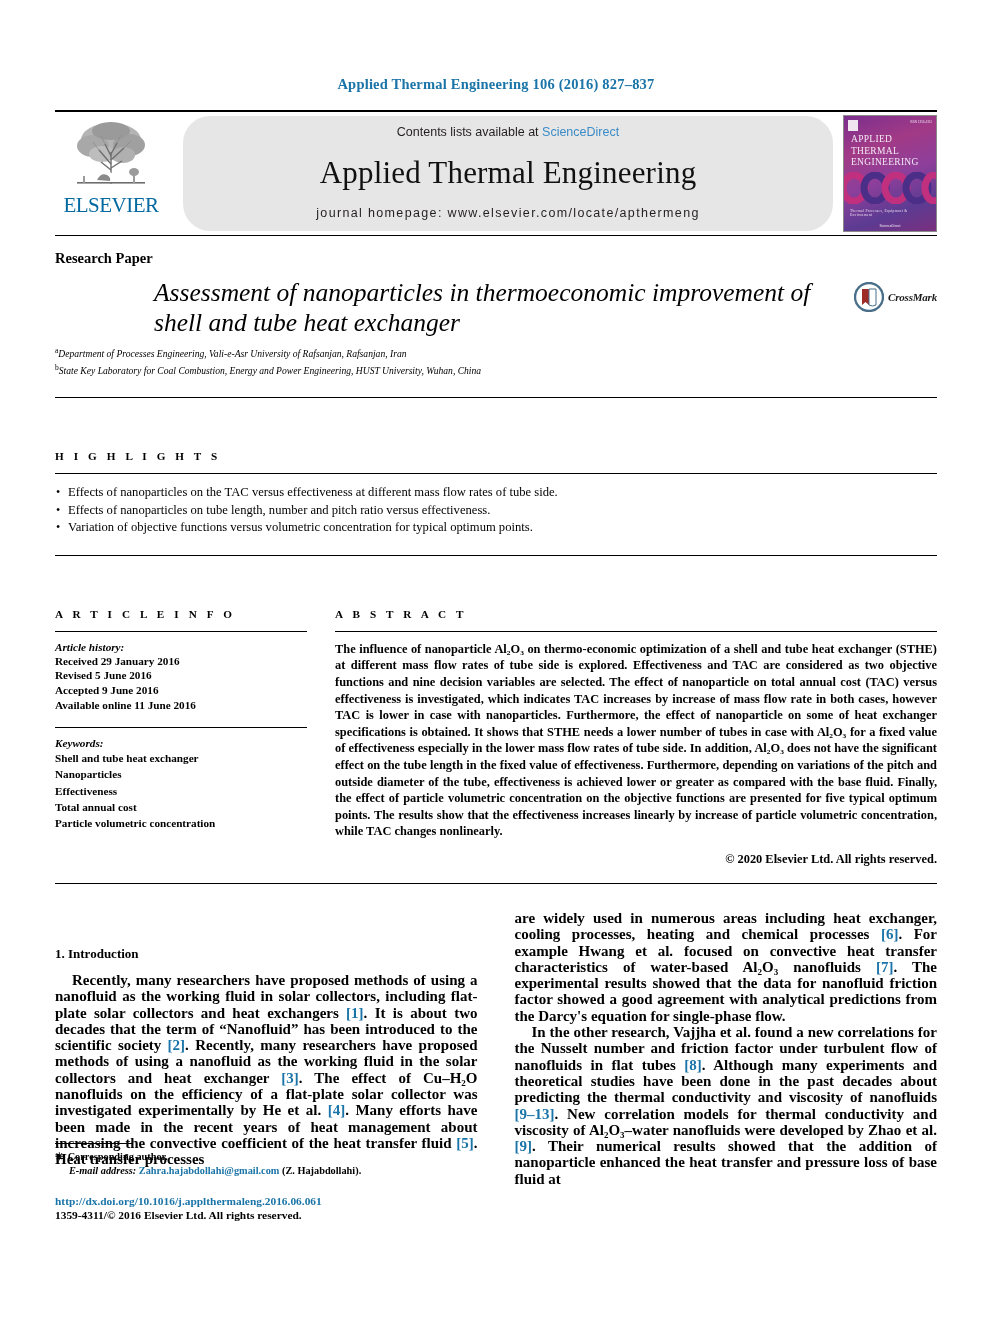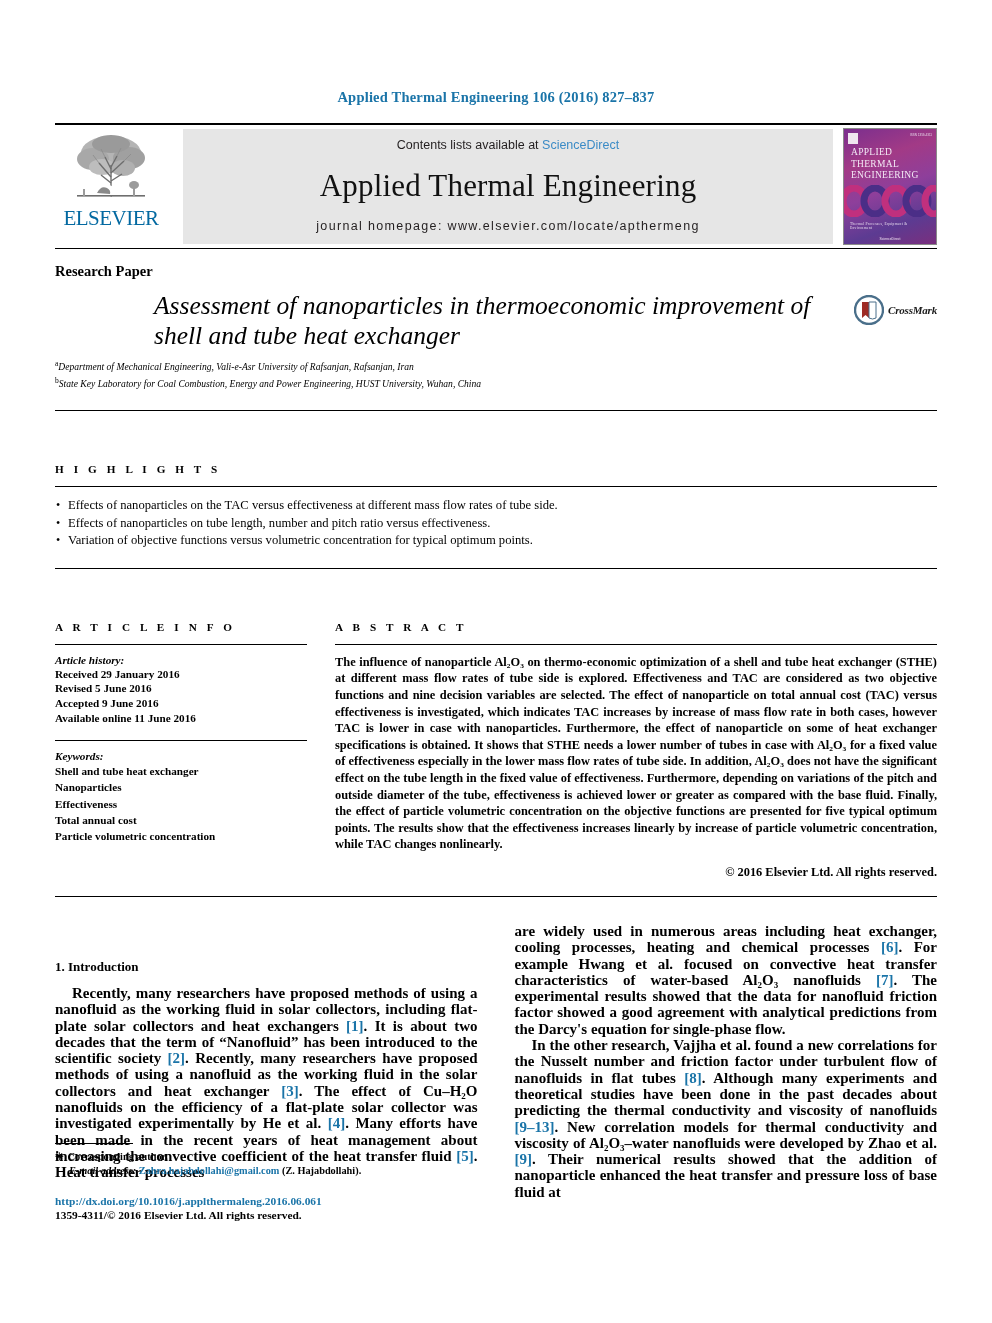--- a/index.html
+++ b/index.html
@@ -13,21 +13,21 @@
     font-family: "Liberation Serif", serif;
     color: #000000;
     position: relative;
     overflow: hidden;
   }
   .page {
     position: relative;
     width: 992px;
     height: 1261px;
     box-sizing: border-box;
-    padding: 17px 55px;
+    padding: 4px 55px;
   }
 
   
   .running-head {
     text-align: center;
     color: #1a74a8;
     font-size: 14.5px;
     font-weight: bold;
     letter-spacing: .2px;
     padding-top: 72px;
@@ -64,20 +64,21 @@
   .journal-banner {
     flex: 1 1 auto;
     background: #e6e6e6;
     margin: 4px 10px 4px 16px;
     display: flex;
     flex-direction: column;
     align-items: center;
     justify-content: space-between;
     padding: 9px 0 11px 0;
     box-sizing: border-box;
+    border-radius: 27px;
   }
   .contents-line {
     font-family: "Liberation Sans", sans-serif;
     font-size: 12.5px;
     color: #231f20;
   }
   .contents-line .sd {
     color: #3b8bc6;
   }
   .journal-title {
@@ -398,21 +399,21 @@
         <circle cx="15" cy="15" r="14" fill="#ffffff" stroke="#4a6f8a" stroke-width="2.4"></circle>
         <path d="M8 7 h7 v16 l-3.5 -3 -3.5 3 z" fill="#9e2b25"></path>
         <path d="M15 7 h7 v16 a7 7 0 0 1 -7 0 z" fill="#ffffff" stroke="#4a6f8a" stroke-width="1"></path>
       </svg>
       <span class="crossmark-label">CrossMark</span>
     </div>
   </div>
 
 
   <div class="affil">
-    <sup>a</sup><span>Department of Mechanical Engineering, Vali-e-Asr University of Rafsanjan, Rafsanjan, Iran</span>
+    <sup>a</sup><span>Department of Processes Engineering, Vali-e-Asr University of Rafsanjan, Rafsanjan, Iran</span>
   </div>
   <div class="affil" style="margin-top:1px">
     <sup>b</sup><span>State Key Laboratory for Coal Combustion, Energy and Power Engineering, HUST University, Wuhan, China</span>
   </div>
 
   <div class="highlights">
     <div class="sec-head">H I G H L I G H T S</div>
     <div class="hl-rule"></div>
     <ul class="hl-list">
       <li>Effects of nanoparticles on the TAC versus effectiveness at different mass flow rates of tube side.</li>
@@ -437,21 +438,21 @@
       <div class="kw-line">Nanoparticles</div>
       <div class="kw-line">Effectiveness</div>
       <div class="kw-line">Total annual cost</div>
       <div class="kw-line">Particle volumetric concentration</div>
     </div>
 
     <div class="col-abs">
       <div class="sec-head">A B S T R A C T</div>
       <div class="sub-rule"></div>
       <div class="abs-text">The influence of nanoparticle Al₂O₃ on thermo-economic optimization of a shell and tube heat exchanger (STHE) at different mass flow rates of tube side is explored. Effectiveness and TAC are considered as two objective functions and nine decision variables are selected. The effect of nanoparticle on total annual cost (TAC) versus effectiveness is investigated, which indicates TAC increases by increase of mass flow rate in both cases, however TAC is lower in case with nanoparticles. Furthermore, the effect of nanoparticle on some of heat exchanger specifications is obtained. It shows that STHE needs a lower number of tubes in case with Al₂O₃ for a fixed value of effectiveness especially in the lower mass flow rates of tube side. In addition, Al₂O₃ does not have the significant effect on the tube length in the fixed value of effectiveness. Furthermore, depending on variations of the pitch and outside diameter of the tube, effectiveness is achieved lower or greater as compared with the base fluid. Finally, the effect of particle volumetric concentration on the objective functions are presented for five typical optimum points. The results show that the effectiveness increases linearly by increase of particle volumetric concentration, while TAC changes nonlinearly.</div>
-      <div class="abs-copy">© 2016 Elsevier Ltd. All rights reserved.</div>
+      <div class="abs-copy">© 2020 Elsevier Ltd. All rights reserved.</div>
     </div>
   </div>
 
   <div class="bottom-rule"></div>
 
   <div class="body-cols">
     <div class="bcol">
       <div class="spacer-first"></div>
       <h2 class="sec-title">1. Introduction</h2>
       <p class="para">Recently, many researchers have proposed methods of using a nanofluid as the working fluid in solar collectors, including flat-plate solar collectors and heat exchangers <span class="ref">[1]</span>. It is about two decades that the term of “Nanofluid” has been introduced to the scientific society <span class="ref">[2]</span>. Recently, many researchers have proposed methods of using a nanofluid as the working fluid in the solar collectors and heat exchanger <span class="ref">[3]</span>. The effect of Cu–H₂O nanofluids on the efficiency of a flat-plate solar collector was investigated experimentally by He et al. <span class="ref">[4]</span>. Many efforts have been made in the recent years of heat management about increasing the convective coefficient of the heat transfer fluid <span class="ref">[5]</span>. Heat transfer processes</p>

